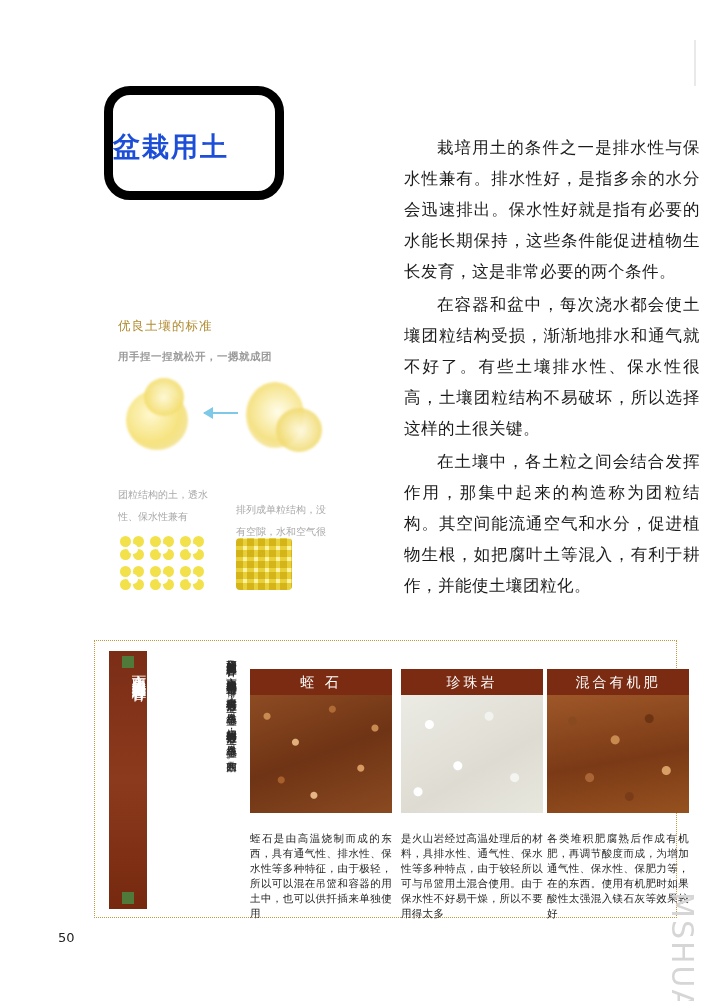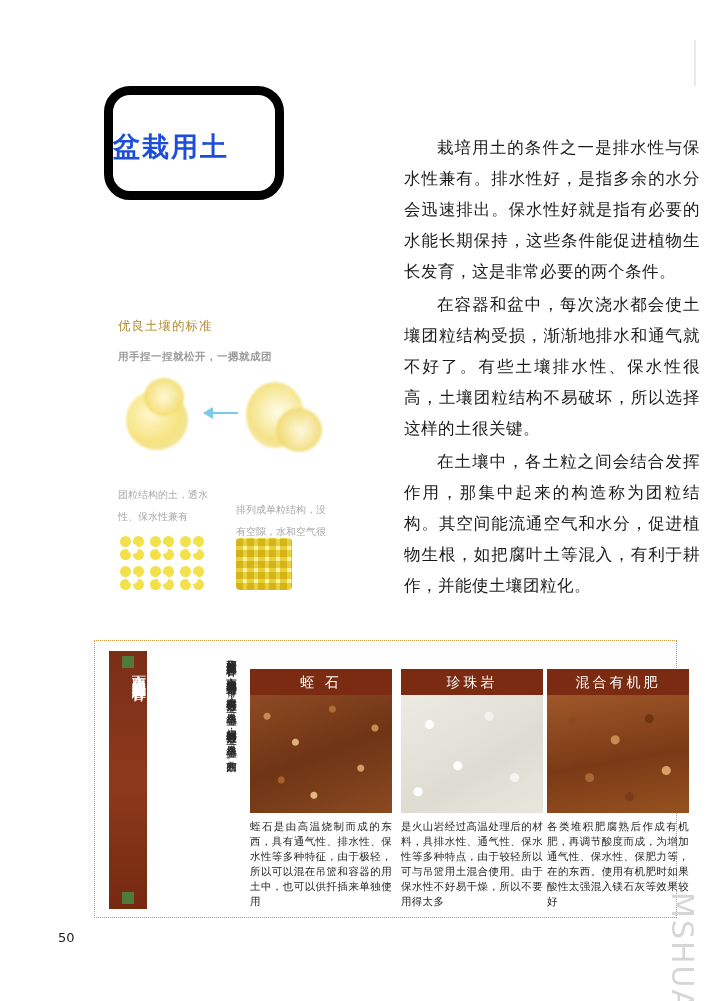--- a/index.html
+++ b/index.html
@@ -282,21 +282,21 @@
     background:
       radial-gradient(circle at 18% 22%, #8a4a20 0 4px, transparent 5px),
       radial-gradient(circle at 48% 38%, #c88a4e 0 4px, transparent 5px),
       radial-gradient(circle at 72% 20%, #6d3412 0 4px, transparent 5px),
       radial-gradient(circle at 30% 70%, #a96536 0 4px, transparent 5px),
       radial-gradient(circle at 84% 64%, #d9a066 0 4px, transparent 5px),
       radial-gradient(circle at 58% 86%, #7a3c18 0 4px, transparent 5px),
       linear-gradient(170deg, #9e5728 0%, #7b3a16 55%, #96511f 100%);
   }
   .card-cap {
-    margin-top: 6px;
+    margin-top: 18px;
     font-family: "DejaVu Sans", sans-serif;
     font-size: 10.5px;
     line-height: 15px;
     color: #262626;
     text-align: justify;
     letter-spacing: 0.3px;
   }
 
   
   .page-number {

